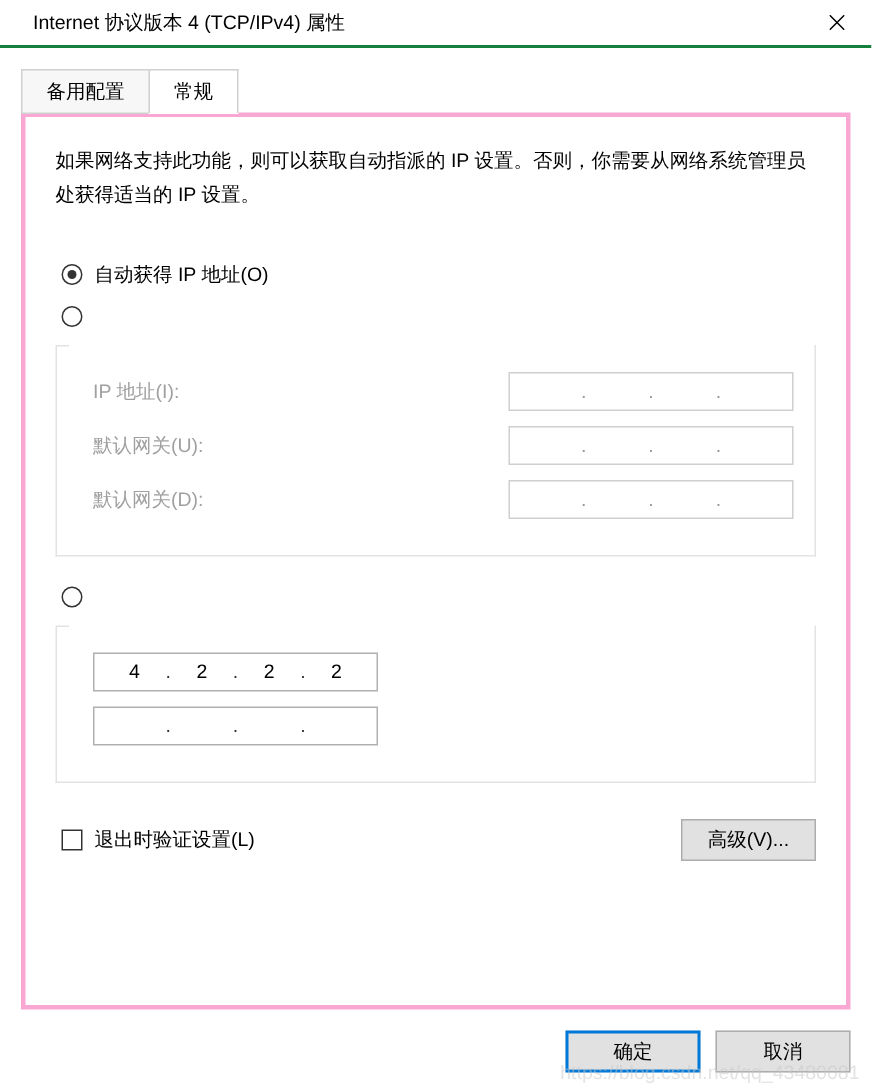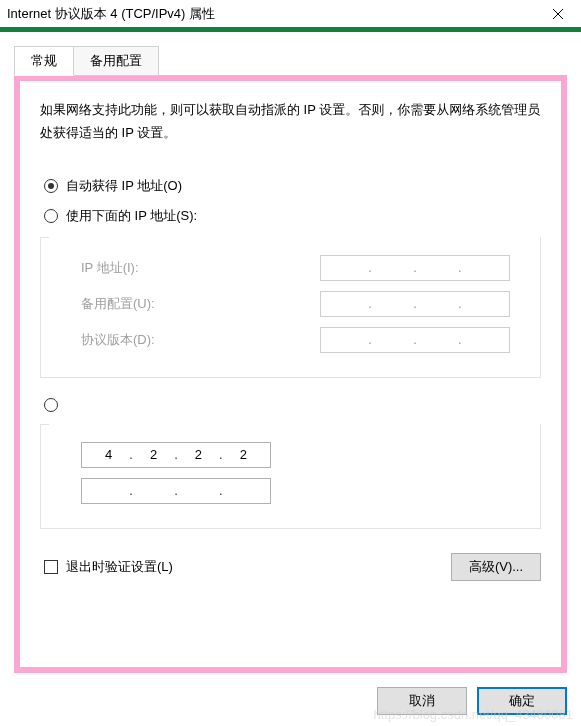--- a/index.html
+++ b/index.html
@@ -10,22 +10,22 @@
   width: 581px;
   height: 726px;
   overflow: hidden;
   position: relative;
 }
 .titlebar {
   display: flex;
   justify-content: space-between;
   align-items: center;
   height: 32px;
-  padding: 0 0 0 7px;
-  border-bottom: 5px solid #15803d;
+  padding: 0 0 0 22px;
+  border-bottom: 2px solid #15803d;
 }
 .titlebar-title { font-size: 13px; }
 .close-btn {
   width: 46px; height: 32px;
   display: flex; align-items: center; justify-content: center;
   font-size: 14px; cursor: default;
 }
 .close-btn svg { width: 10px; height: 10px; }
 
 .content { padding: 14px 14px 0 14px; }
@@ -44,21 +44,21 @@
   position: relative;
 }
 .tab.active {
   border-bottom: 1px solid #fff;
   z-index: 2;
 }
 .tab.inactive {
   background: #f7f7f7;
 }
 .tabpanel {
-  border: 6px solid #f9a8d4;
+  border: 3px solid #f9a8d4;
   margin-top: -1px;
   padding: 18px 20px 20px 20px;
   height: 598px;
 }
 
 .desc {
   line-height: 1.75;
   margin-bottom: 32px;
 }
 
@@ -105,21 +105,21 @@
   border: 1px solid #e3e3e3;
   border-top: none;
   margin-left: 0;
   padding: 8px 14px 14px 24px;
 }
 
 .field-row {
   display: flex;
   align-items: center;
   justify-content: space-between;
-  margin: 10px 16px;
+  margin: 10px 0;
 }
 .field-label { font-size: 13px; }
 .field-label.disabled { color: #a0a0a0; }
 
 .ip-input {
   width: 190px; height: 26px;
   border: 1px solid #b0b0b0;
   background: #fff;
   display: flex;
   align-items: center;
@@ -190,63 +190,62 @@
   <span class="titlebar-title">Internet 协议版本 4 (TCP/IPv4) 属性</span>
   <div class="close-btn">
     <svg viewBox="0 0 10 10">
         <path d="M0 0 L10 10 M10 0 L0 10" stroke="#000" stroke-width="1" fill="none"></path>
       </svg>
   </div>
 </div>
 
 <div class="content">
   <div class="tabs">
+    <div class="tab inactive">备用配置</div>
     <div class="tab active">常规</div>
-    <div class="tab inactive">备用配置</div>
   </div>
 
   <div class="tabpanel">
     <p class="desc">如果网络支持此功能，则可以获取自动指派的 IP 设置。否则，你需要从网络系统管理员处获得适当的 IP 设置。</p>
 
     <div class="radio-row">
       <span class="radio checked"></span>
       <span>自动获得 IP 地址(O)</span>
     </div>
     <div class="radio-row">
       <span class="radio"></span>
-      <span>使用下面的 IP 地址(S):</span>
     </div>
 
     <div class="group-fields boxed">
       <div class="field-row">
         <span class="field-label disabled">IP 地址(I):</span>
         <div class="ip-input disabled">
           <span class="ip-octet"></span>
             <span class="ip-dot">.</span>
           <span class="ip-octet"></span>
             <span class="ip-dot">.</span>
           <span class="ip-octet"></span>
             <span class="ip-dot">.</span>
           <span class="ip-octet"></span>
         </div>
       </div>
       <div class="field-row">
-        <span class="field-label disabled">备用配置(U):</span>
+        <span class="field-label disabled">默认网关(U):</span>
         <div class="ip-input disabled">
           <span class="ip-octet"></span>
             <span class="ip-dot">.</span>
           <span class="ip-octet"></span>
             <span class="ip-dot">.</span>
           <span class="ip-octet"></span>
             <span class="ip-dot">.</span>
           <span class="ip-octet"></span>
         </div>
       </div>
       <div class="field-row">
-        <span class="field-label disabled">协议版本(D):</span>
+        <span class="field-label disabled">默认网关(D):</span>
         <div class="ip-input disabled">
           <span class="ip-octet"></span>
             <span class="ip-dot">.</span>
           <span class="ip-octet"></span>
             <span class="ip-dot">.</span>
           <span class="ip-octet"></span>
             <span class="ip-dot">.</span>
           <span class="ip-octet"></span>
         </div>
       </div>
@@ -285,17 +284,17 @@
       <div class="checkbox-left">
         <span class="checkbox"></span>
         <span>退出时验证设置(L)</span>
       </div>
       <button class="btn">高级(V)...</button>
     </div>
   </div>
 </div>
 
 <div class="footer-buttons">
+  <button class="btn primary">确定</button>
   <button class="btn">取消</button>
-  <button class="btn primary">确定</button>
 </div>
 
 <div class="watermark">https://blog.csdn.net/qq_43480081</div>
 
 </body></html>

